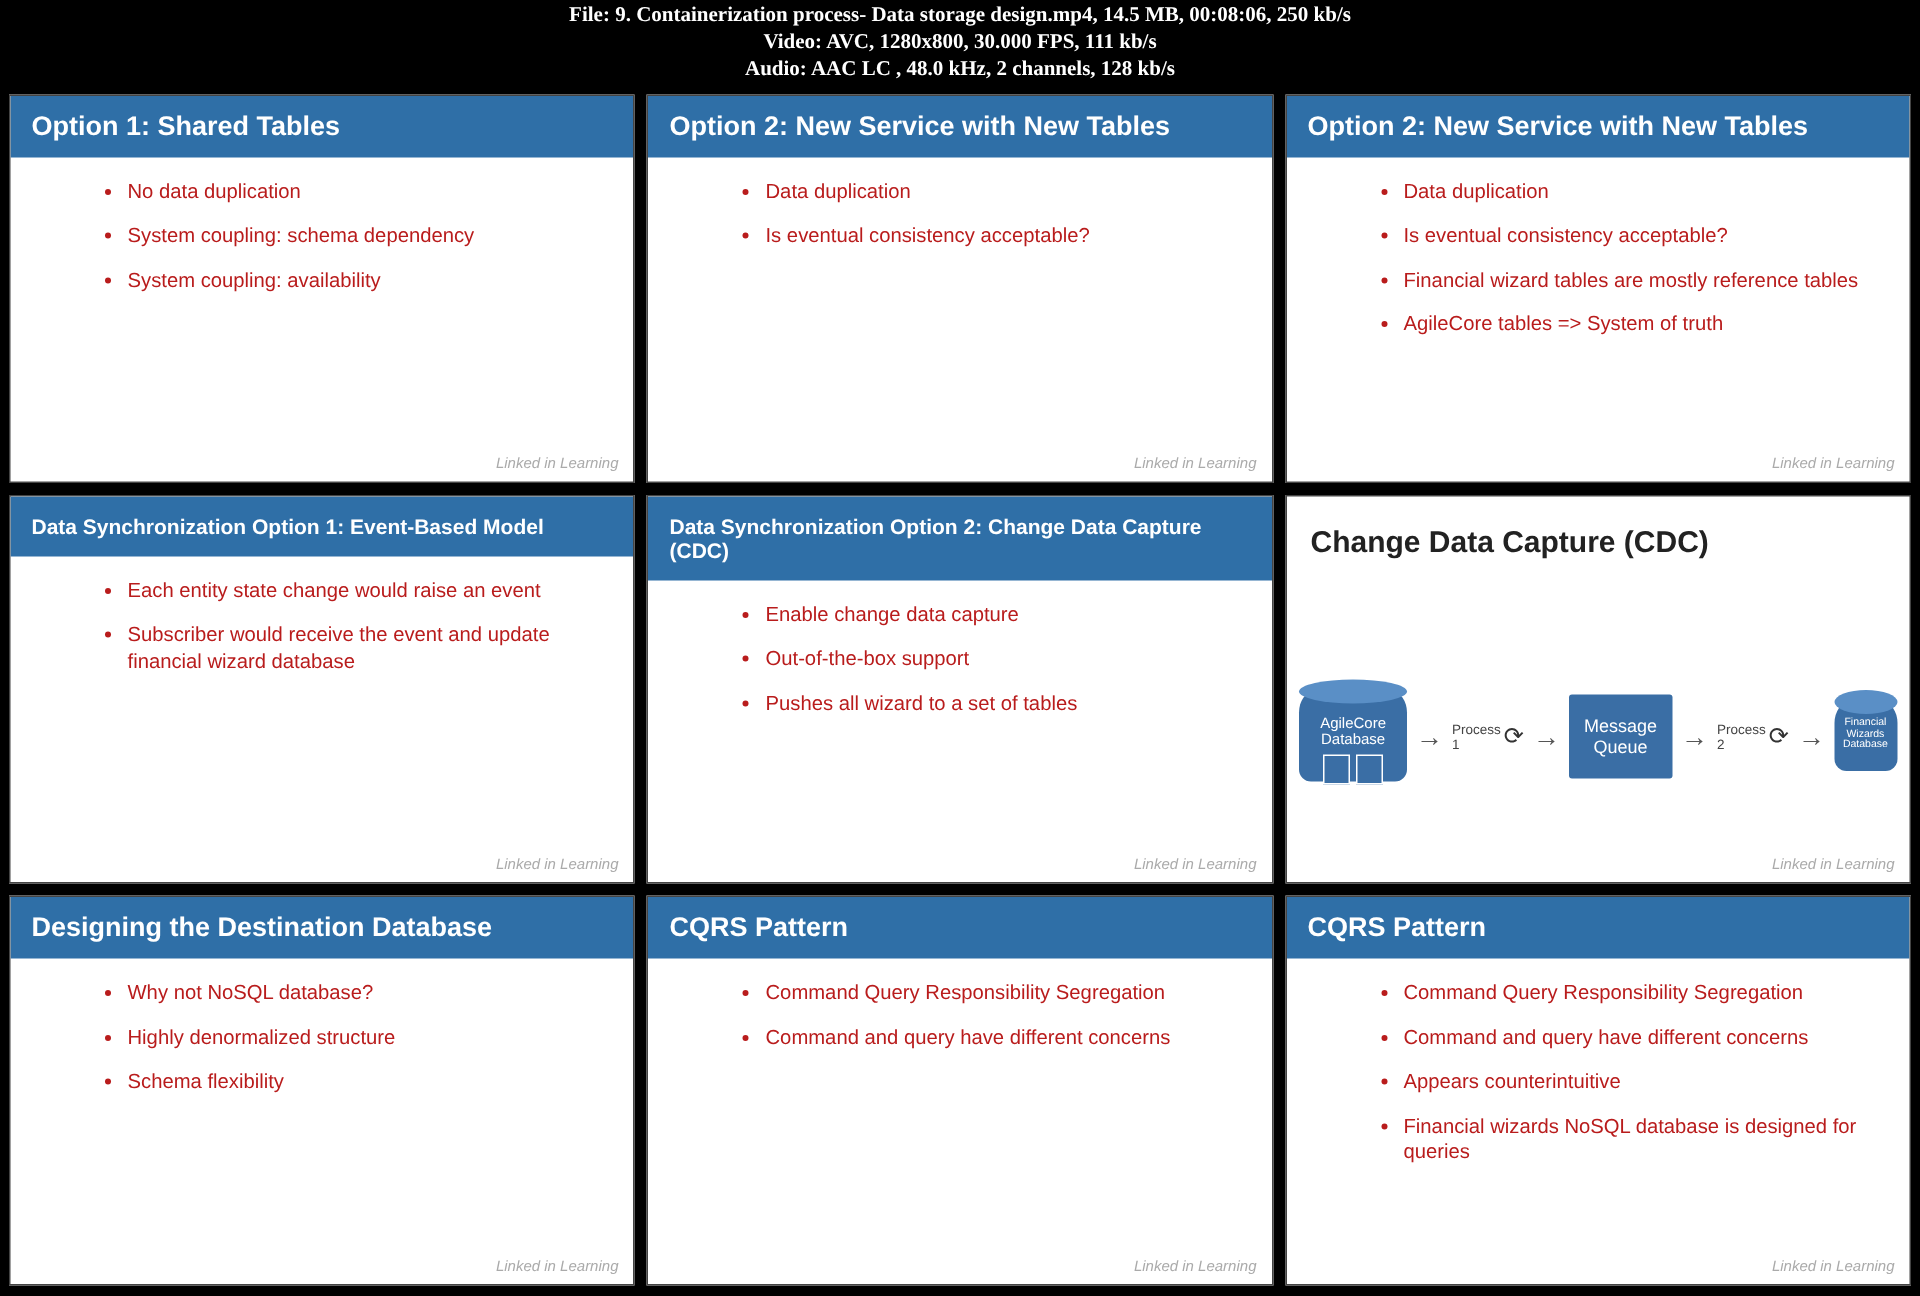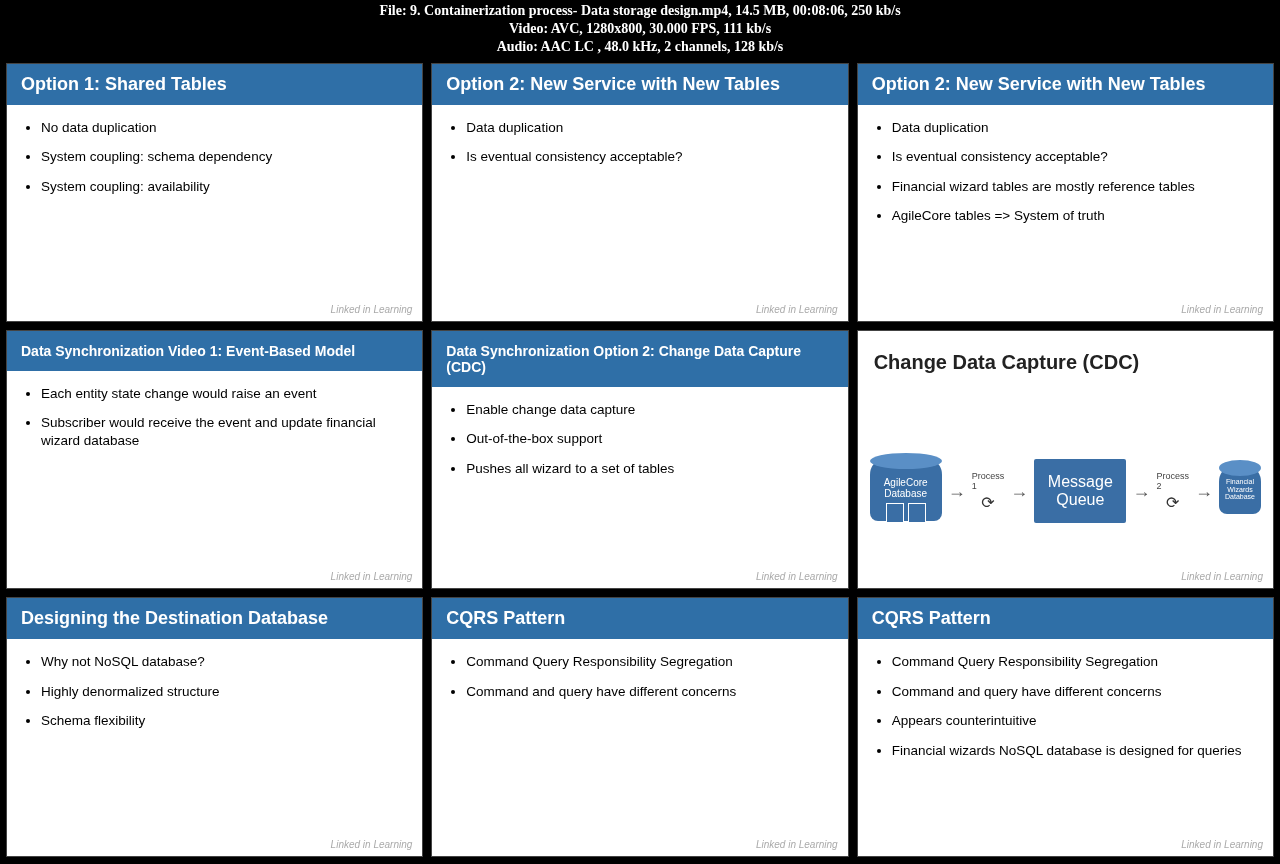--- a/index.html
+++ b/index.html
@@ -55,21 +55,22 @@
   }
   .slide-body ul {
     margin: 0;
     padding-left: 18px;
     list-style: disc;
   }
   .slide-body li {
     font-size: 13.5px;
     line-height: 1.3;
     margin-bottom: 12px;
-    color: #000000;
+    color: #b91c1c;
+    margin-left: 44px;
   }
   .slide-no-header-title {
     font-weight: 700;
     font-size: 20px;
     color: #222;
     padding: 20px 16px 20px 16px;
   }
   .watermark {
     position: absolute;
     right: 10px;
@@ -142,34 +143,34 @@
     justify-content: center;
     margin-top: 4px;
   }
   .arrow {
     color: #555;
     font-size: 18px;
     line-height: 1;
   }
   .proc {
     display: flex;
-    flex-direction: column;
+    flex-direction: row;
     align-items: center;
     font-size: 9px;
     color: #444;
     gap: 2px;
   }
   .proc-icon {
     font-size: 16px;
     color: #333;
   }
   .mq {
     background: #3a6ea5;
     color: #fff;
-    font-size: 16px;
+    font-size: 12px;
     padding: 14px 10px;
     border-radius: 2px;
     text-align: center;
   }
 </style>
 </head>
 <body>
 
 <div class="header">
   <div>File: 9. Containerization process- Data storage design.mp4, 14.5 MB, 00:08:06, 250 kb/s</div>
@@ -209,21 +210,21 @@
         <li>Data duplication</li>
         <li>Is eventual consistency acceptable?</li>
         <li>Financial wizard tables are mostly reference tables</li>
         <li>AgileCore tables =&gt; System of truth</li>
       </ul>
     </div>
     <div class="watermark">Linked in Learning</div>
   </div>
 
   <div class="slide">
-    <div class="slide-title small">Data Synchronization Video 1: Event-Based Model</div>
+    <div class="slide-title small">Data Synchronization Option 1: Event-Based Model</div>
     <div class="slide-body">
       <ul>
         <li>Each entity state change would raise an event</li>
         <li>Subscriber would receive the event and update financial wizard database</li>
       </ul>
     </div>
     <div class="watermark">Linked in Learning</div>
   </div>
 
   <div class="slide">

